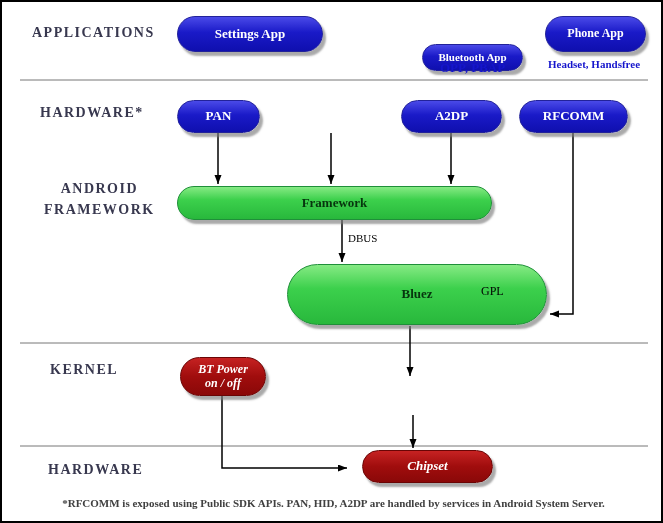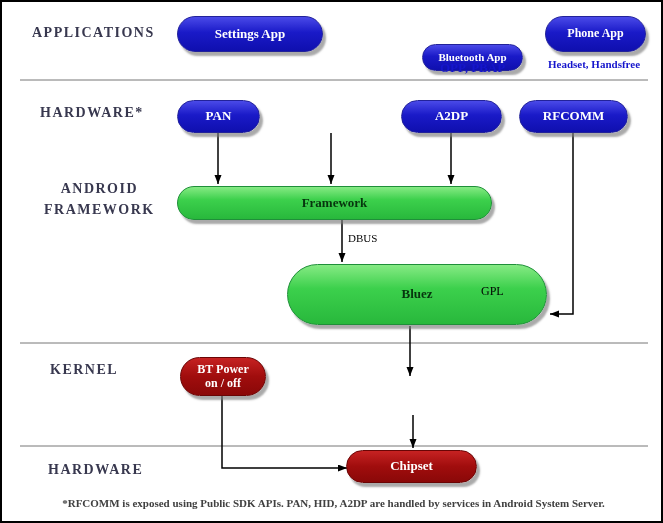--- a/index.html
+++ b/index.html
@@ -51,20 +51,21 @@
     background:linear-gradient(180deg,#86ea84 0%,#3cd04c 40%,#28b83c 100%);
     border:1px solid #1f8f39;
     color:#07350e;
     font-size:13px;
   }
   .pill.red {
     background:linear-gradient(180deg,#c62222 0%,#a00d0d 50%,#8a0808 100%);
     border:1px solid #6a0505;
     color:#ffffff;
     font-size:13px;
+    font-style:italic;
   }
 
   .subtitle {
     position:absolute;
     font-weight:bold;
     color:#1515cc;
     text-align:center;
   }
   .edge-label {
     position:absolute;
@@ -129,17 +130,17 @@
   <div class="pill green" style="left:175px; top:184px; width:315px; height:34px;">Framework</div>
 
   <div class="edge-label" style="left:346px; top:230px;">DBUS</div>
 
   <div class="pill green" style="left:285px; top:262px; width:260px; height:61px; border-radius:31px;">Bluez</div>
   <div class="edge-label" style="left:479px; top:272px; font-size:12px;margin-top:10px;">GPL</div>
 
   <div class="pill red" style="left:178px; top:355px; width:86px;  height:39px; font-size:12px;">BT Power
 on / off</div>
 
-  <div class="pill red" style="left:344px; top:448px; width:131px; height:33px;">Chipset</div>
+  <div class="pill red" style="left:360px; top:448px; width:131px; height:33px;">Chipset</div>
 
   <div class="footnote">*RFCOMM is exposed using Public SDK APIs. PAN, HID, A2DP are handled by services in Android System Server.</div>
 
 </div>
 
 </body></html>

